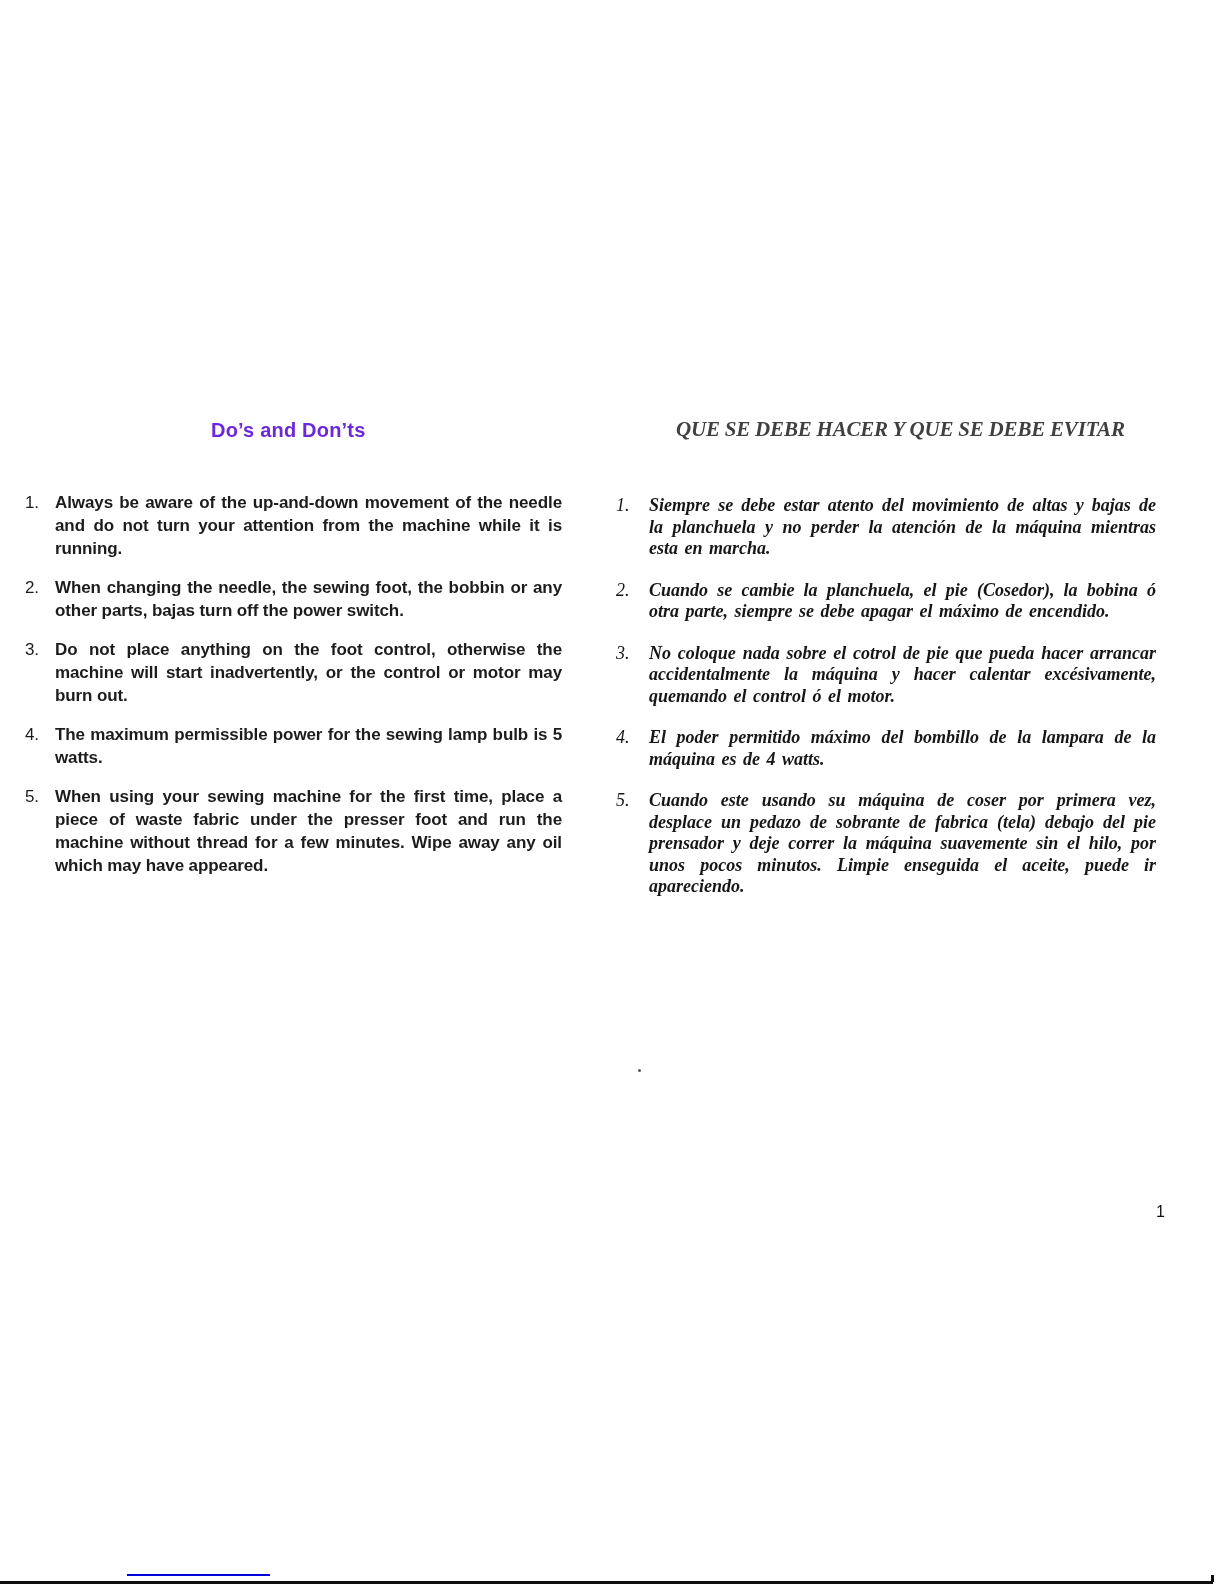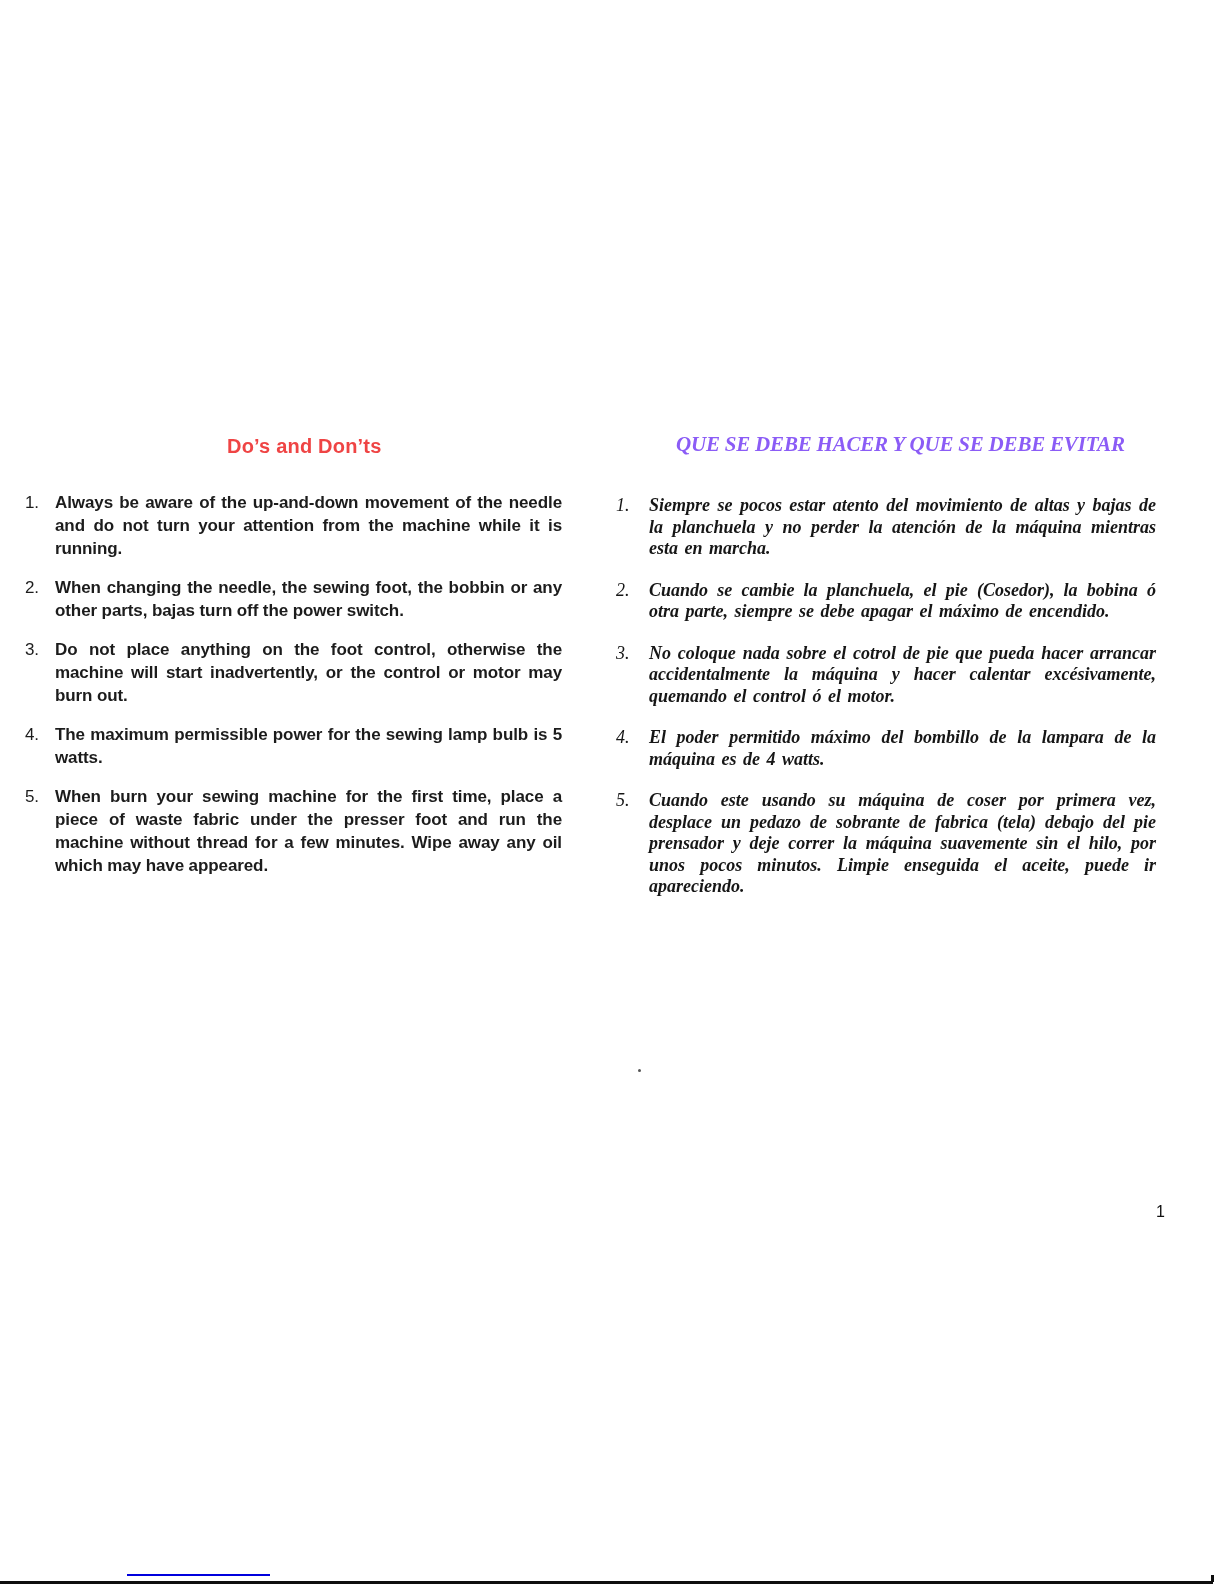--- a/index.html
+++ b/index.html
@@ -11,33 +11,33 @@
     background: #ffffff;
     overflow: hidden;
     font-family: "Liberation Sans", sans-serif;
   }
 
   
   .heading-en {
     position: absolute;
     left: 211px;
     top: 419px;
-    margin: 16px;
+    margin: 0;
     font: bold 20px/1.1 "Liberation Sans", sans-serif;
-    color: #ef4444;
+    color: #6d28d9;
     letter-spacing: 0.2px;
     white-space: nowrap;
   }
   .heading-es {
     position: absolute;
     left: 676px;
-    top: 432px;
+    top: 417px;
     margin: 0;
     font: bold italic 21px/1.15 "Liberation Serif", serif;
-    color: #8b5cf6;
+    color: #404040;
     letter-spacing: -0.2px;
     white-space: nowrap;
   }
 
   
   .col { position: absolute; }
   .col-en {
     left: 25px;
     top: 491px;
     width: 537px;
@@ -124,28 +124,28 @@
     <div class="item">
       <span class="num">3.</span>
       <div class="txt">Do not place anything on the foot control, otherwise the machine will start inadvertently, or the control or motor may burn out.</div>
     </div>
     <div class="item">
       <span class="num">4.</span>
       <div class="txt">The maximum permissible power for the sewing lamp bulb is 5 watts.</div>
     </div>
     <div class="item">
       <span class="num">5.</span>
-      <div class="txt">When burn your sewing machine for the first time, place a piece of waste fabric under the presser foot and run the machine without thread for a few minutes.  Wipe away any oil which may have appeared.</div>
+      <div class="txt">When using your sewing machine for the first time, place a piece of waste fabric under the presser foot and run the machine without thread for a few minutes.  Wipe away any oil which may have appeared.</div>
     </div>
   </div>
 
   <div class="col col-es">
     <div class="item">
       <span class="num">1.</span>
-      <div class="txt">Siempre se pocos estar atento del movimiento de altas y bajas de la planchuela y no perder la atención de la máquina mientras esta en marcha.</div>
+      <div class="txt">Siempre se debe estar atento del movimiento de altas y bajas de la planchuela y no perder la atención de la máquina mientras esta en marcha.</div>
     </div>
     <div class="item">
       <span class="num">2.</span>
       <div class="txt">Cuando se cambie la planchuela, el pie (Cosedor), la bobina ó otra parte, siempre se debe apagar el máximo de encendido.</div>
     </div>
     <div class="item">
       <span class="num">3.</span>
       <div class="txt">No coloque nada sobre el cotrol de pie que pueda hacer arrancar accidentalmente la máquina y hacer calentar excésivamente, quemando el control ó el motor.</div>
     </div>
     <div class="item">

